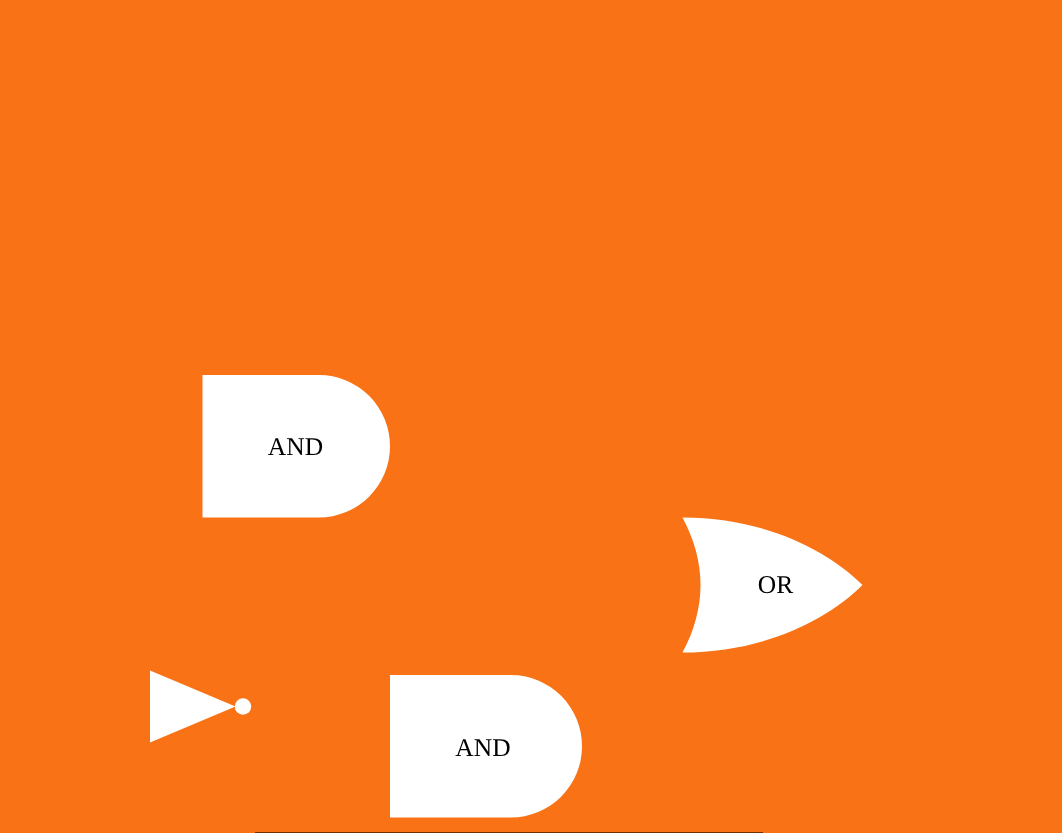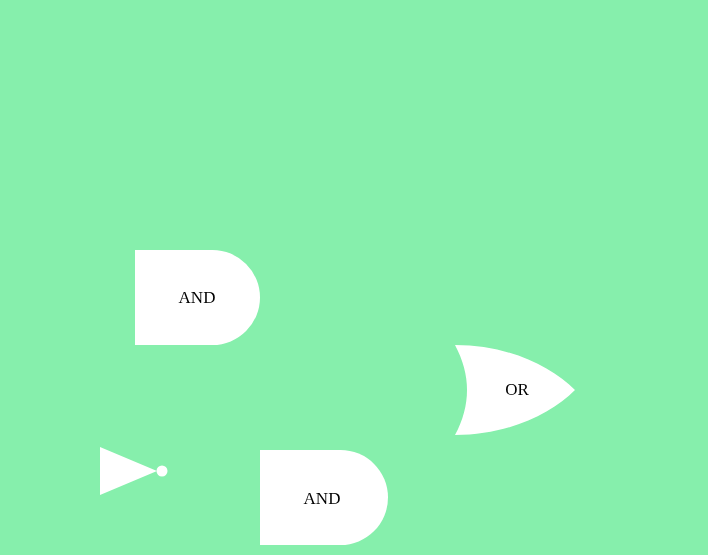--- a/index.html
+++ b/index.html
@@ -7,21 +7,21 @@
     padding: 0;
     width: 708px;
     height: 555px;
     background: #000000;
     overflow: hidden;
   }
   .canvas {
     position: relative;
     width: 708px;
     height: 555px;
-    background: #86efac;
+    background: #f97316;
   }
   svg {
     display: block;
   }
   .gate-shape {
     fill: #ffffff;
     stroke: none;
   }
   .gate-label {
     font-family: "Liberation Serif", "DejaVu Serif", serif;

